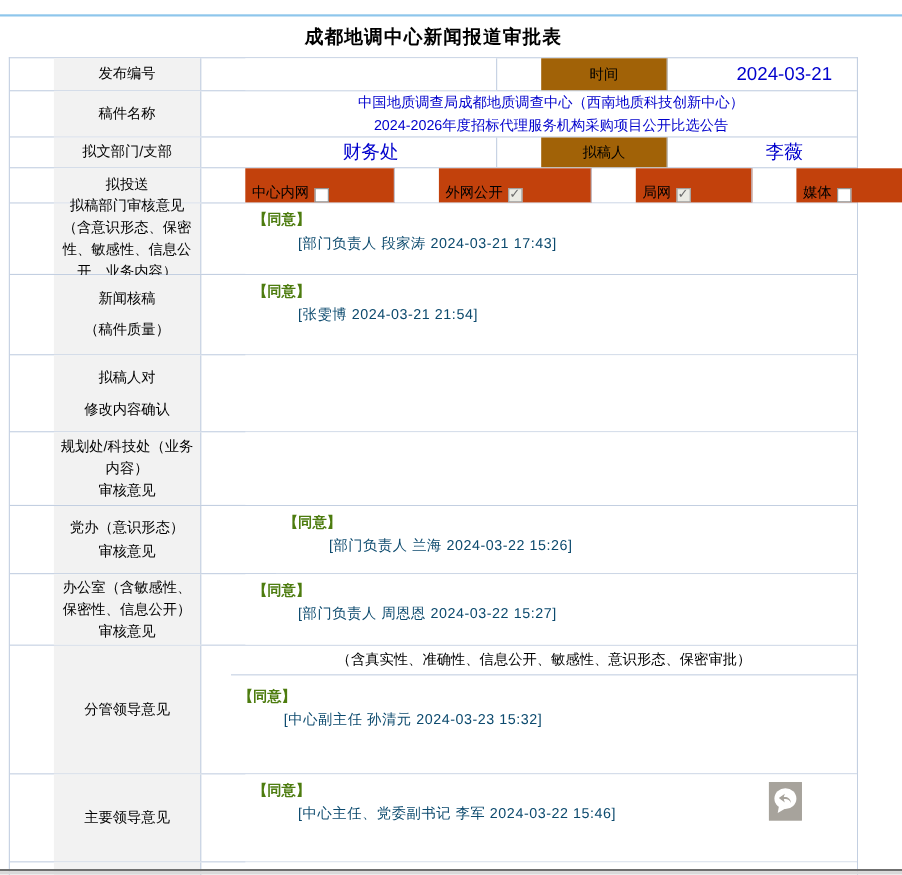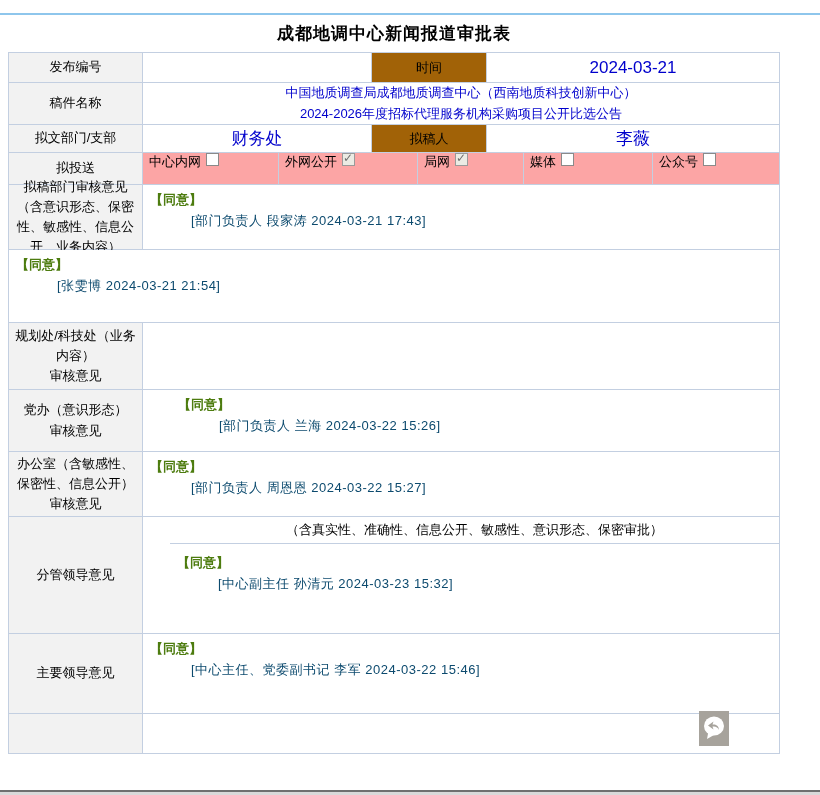--- a/index.html
+++ b/index.html
@@ -24,21 +24,21 @@
     letter-spacing: 1px;
   }
   .form-table {
     position: absolute; left: 8px; top: 52px;
     width: 772px;
     border: 1px solid #c3cfe1;
     border-bottom: none;
     background: #ffffff;
   }
   .row { display: flex; border-bottom: 1px solid #c3cfe1; }
-  .cell { border-right: 1px solid #c3cfe1; }
+  .cell { border-right: 1px solid #c3cfe1; margin-left: 40px; }
   .cell:last-child { border-right: none; }
   .label-cell {
     width: 134px; flex: 0 0 134px;
     background: #f2f2f2;
     display: flex; flex-direction: column;
     align-items: center; justify-content: center;
     text-align: center;
     font-size: 13px; line-height: 1.55;
     padding: 2px 5px;
   }
@@ -59,24 +59,24 @@
   .blank-cell { flex: 0 0 229px; width: 229px; background: #fff; }
   .val-229 { flex: 0 0 229px; width: 229px; }
   .manuscript {
     flex: 1 1 auto;
     display: flex; flex-direction: column;
     align-items: center; justify-content: center;
     color: #0000cc; font-size: 13px; line-height: 1.6;
     text-align: center;
   }
   .channel-cell {
-    display: flex; align-items: flex-start;
+    display: flex; align-items: flex-end;
     font-size: 13px;
     padding-left: 6px;
-    background: #fca5a5;
+    background: #c2410c;
   }
   .cbx {
     display: inline-block;
     width: 13px; height: 13px;
     border: 1px solid #8a8a8a;
     background: #ffffff;
     margin-left: 5px;
     position: relative;
   }
   .cbx.checked {
@@ -187,26 +187,37 @@
 
   <div class="row r5">
     <div class="cell label-cell">拟稿部门审核意见（含意识形态、保密性、敏感性、信息公开、业务内容）</div>
     <div class="cell comment-cell">
       <div class="agree">【同意】</div>
       <div class="sig">[部门负责人 段家涛 2024-03-21 17:43]</div>
     </div>
   </div>
 
   <div class="row r6">
+    <div class="cell label-cell wide-gap">
+      <div>新闻核稿</div>
+      <div>（稿件质量）</div>
+    </div>
     <div class="cell comment-cell">
       <div class="agree">【同意】</div>
       <div class="sig">[张雯博 2024-03-21 21:54]</div>
     </div>
   </div>
 
+  <div class="row r7">
+    <div class="cell label-cell wide-gap">
+      <div>拟稿人对</div>
+      <div>修改内容确认</div>
+    </div>
+    <div class="cell comment-cell"></div>
+  </div>
 
   <div class="row r8">
     <div class="cell label-cell">
       <div>规划处/科技处（业务内容）</div>
       <div>审核意见</div>
     </div>
     <div class="cell comment-cell"></div>
   </div>
 
   <div class="row r9">

